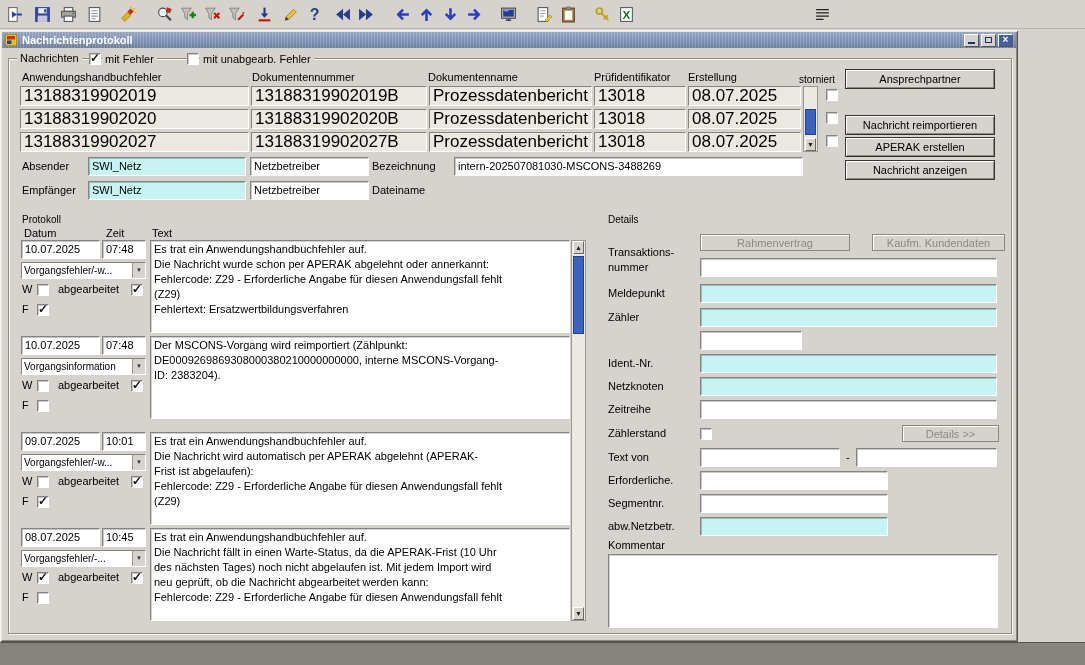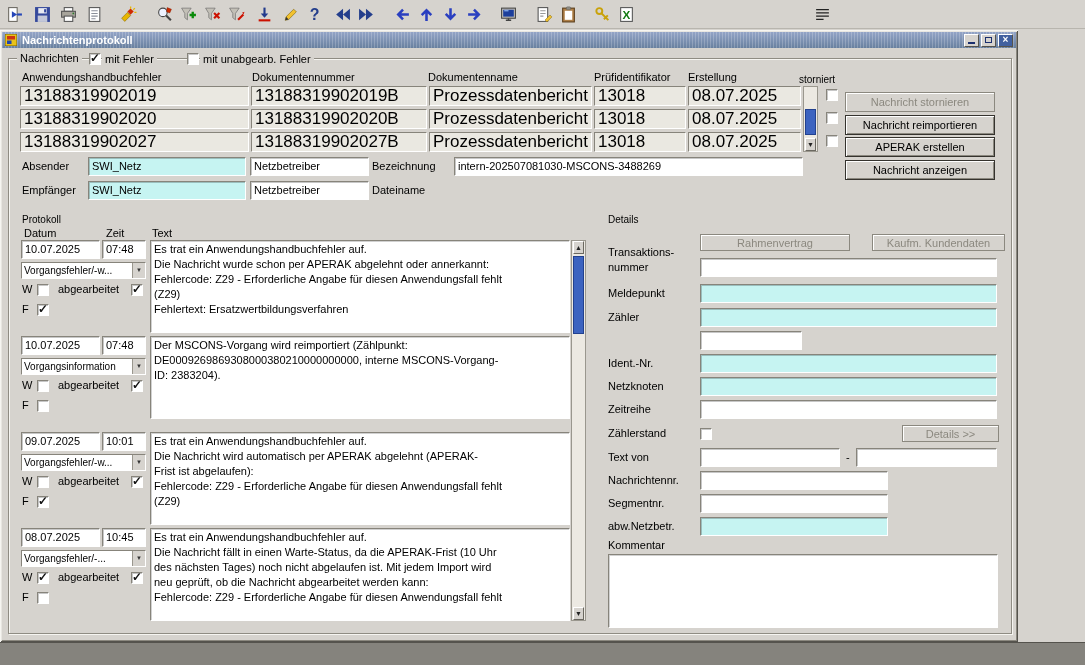--- a/index.html
+++ b/index.html
@@ -259,21 +259,21 @@
     <div class="cell" style="left:429px;top:84px;width:163px">Prozessdatenbericht</div>
     <div class="cell" style="left:594px;top:84px;width:92px">13018</div>
     <div class="cell" style="left:688px;top:84px;width:113px">08.07.2025</div>
     <span class="cb" style="left:826px;top:87px"></span>
 
     <div class="sb" style="left:803px;top:38px;width:15px;height:66px">
       <div class="sb-thumb" style="top:22px;height:26px"></div>
       <div class="sb-btn" style="bottom:0;height:13px">▼</div>
     </div>
 
-    <button class="btn disabled" style="left:845px;top:44px;width:150px;height:20px">Nachricht stornieren</button>
+    <button class="btn" style="left:845px;top:21px;width:150px;height:20px">Ansprechpartner</button>
     <button class="btn" style="left:845px;top:89px;width:150px;height:20px">APERAK erstellen</button>
     <button class="btn" style="left:845px;top:67px;width:150px;height:20px">Nachricht reimportieren</button>
     <button class="btn" style="left:845px;top:112px;width:150px;height:20px">Nachricht anzeigen</button>
 
     <span class="lbl" style="left:22px;top:112px">Absender</span>
     <div class="fld cyan" style="left:88px;top:109px;width:158px">SWI_Netz</div>
     <div class="fld" style="left:250px;top:109px;width:119px">Netzbetreiber</div>
     <span class="lbl" style="left:372px;top:112px">Bezeichnung</span>
     <div class="fld" style="left:454px;top:109px;width:349px">intern-202507081030-MSCONS-3488269</div>
 
@@ -385,21 +385,21 @@
 
     <span class="lbl" style="left:608px;top:379px">Zählerstand</span>
     <span class="cb" style="left:700px;top:380px"></span>
     <button class="btn disabled" style="left:902px;top:377px;width:97px;height:17px">Details &gt;&gt;</button>
 
     <span class="lbl" style="left:608px;top:403px">Text von</span>
     <div class="fld" style="left:700px;top:400px;width:140px"></div>
     <span class="lbl" style="left:846px;top:403px">-</span>
     <div class="fld" style="left:856px;top:400px;width:141px"></div>
 
-    <span class="lbl" style="left:608px;top:426px">Nachrichtennr.</span>
+    <span class="lbl" style="left:608px;top:426px">Erforderliche.</span>
     <div class="fld" style="left:700px;top:423px;width:188px"></div>
 
     <span class="lbl" style="left:608px;top:449px">Segmentnr.</span>
     <div class="fld" style="left:700px;top:446px;width:188px"></div>
 
     <span class="lbl" style="left:608px;top:472px">abw.Netzbetr.</span>
     <div class="fld cyan" style="left:700px;top:469px;width:188px"></div>
 
     <span class="lbl" style="left:608px;top:491px">Kommentar</span>
     <div class="ptext" style="left:608px;top:506px;width:390px;height:74px"></div>

